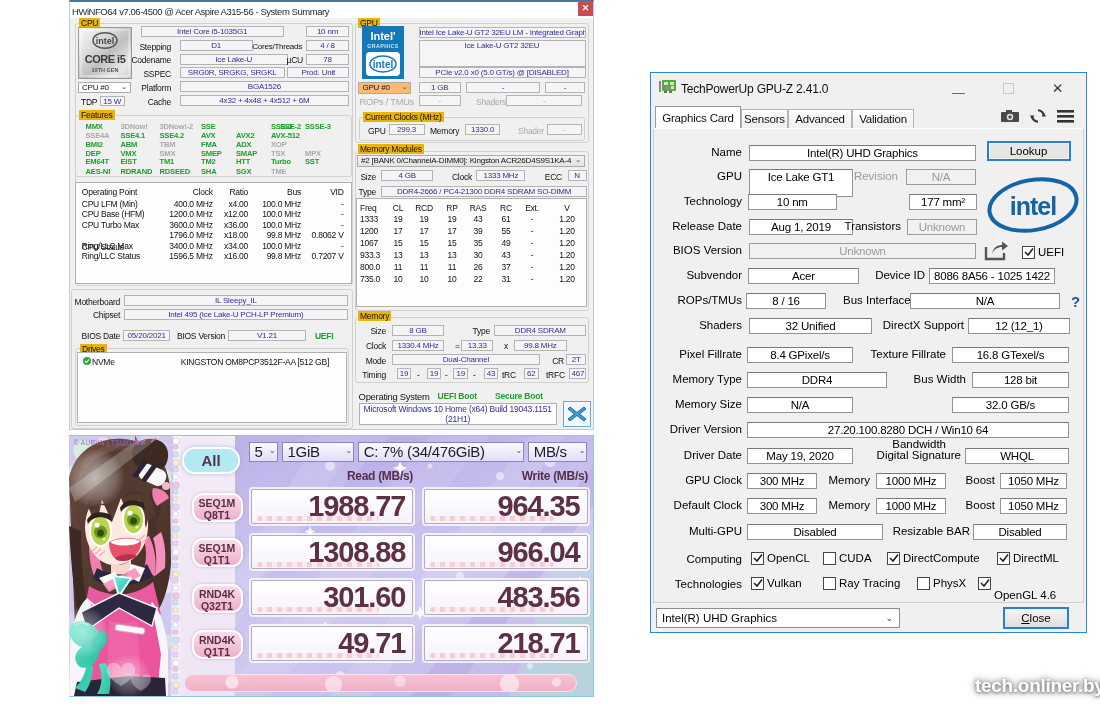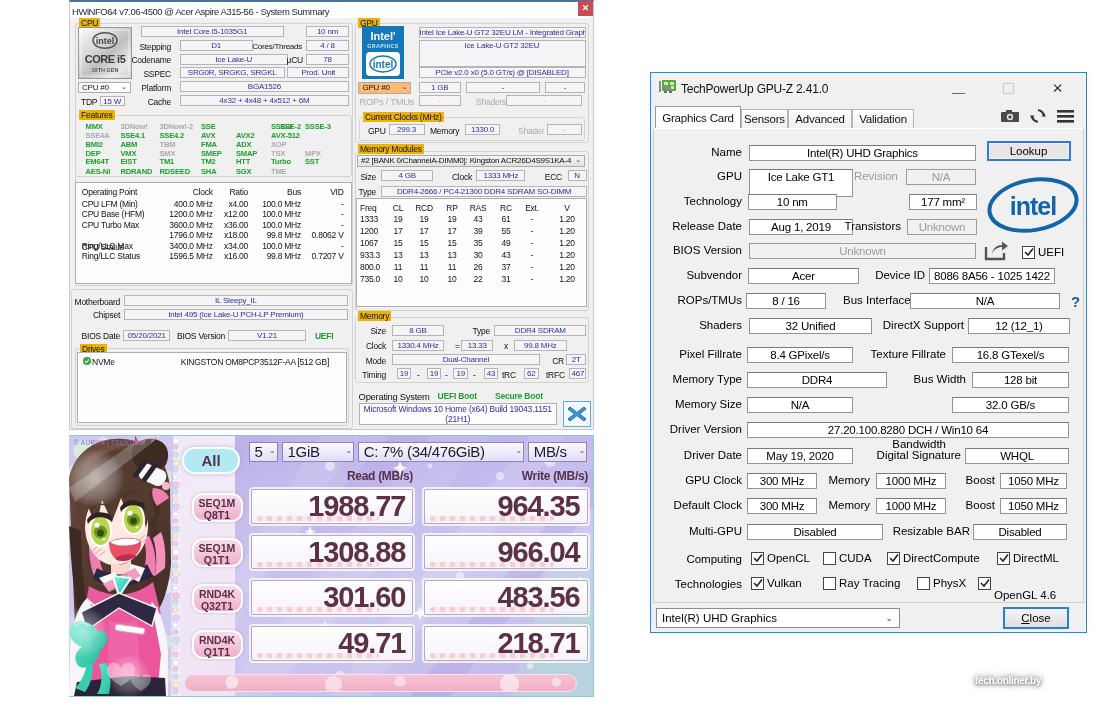--- a/index.html
+++ b/index.html
@@ -710,12 +710,12 @@
 <rect x="46" y="190" width="30" height="6.5" rx="3" fill="#fafafa" stroke="#d8a0bc" transform="rotate(8 61 193)"></rect>
 
 <path d="M 52 232 C 49 225 40 225 38 232 C 36 239 45 246 52 250 C 59 246 68 239 66 232 C 64 225 55 225 52 232 Z" fill="#fff" opacity="0.35"></path>
 <path d="M 72 242 C 70 237 63 237 62 242 C 61 247 67 252 72 255 C 77 252 83 247 82 242 C 81 237 74 237 72 242 Z" fill="#fff" opacity="0.3"></path>
 
 <polygon points="0,52 74,0 92,0 6,66" fill="#fff" opacity="0.22"></polygon>
 <circle cx="26" cy="42" r="30" fill="url(#bok)" opacity="0.55"></circle>
 <circle cx="14" cy="196" r="26" fill="url(#bok)" opacity="0.5"></circle>
 <circle cx="60" cy="240" r="22" fill="url(#bok)" opacity="0.4"></circle>
 </svg>
-<div style="left:975px;top:675px;width:104px;height:18px;color:#fff;font-weight:bold;font-size:10px;letter-spacing:-0.3px;text-shadow:0 0 5px #888,0 0 10px #999,0 1px 3px #777;white-space:nowrap;">tech.onliner.by</div>
+<div style="left:975px;top:675px;width:104px;height:18px;color:#fff;font-weight:bold;font-size:19px;letter-spacing:-0.3px;text-shadow:0 0 5px #888,0 0 10px #999,0 1px 3px #777;white-space:nowrap;">tech.onliner.by</div>
 </body></html>

